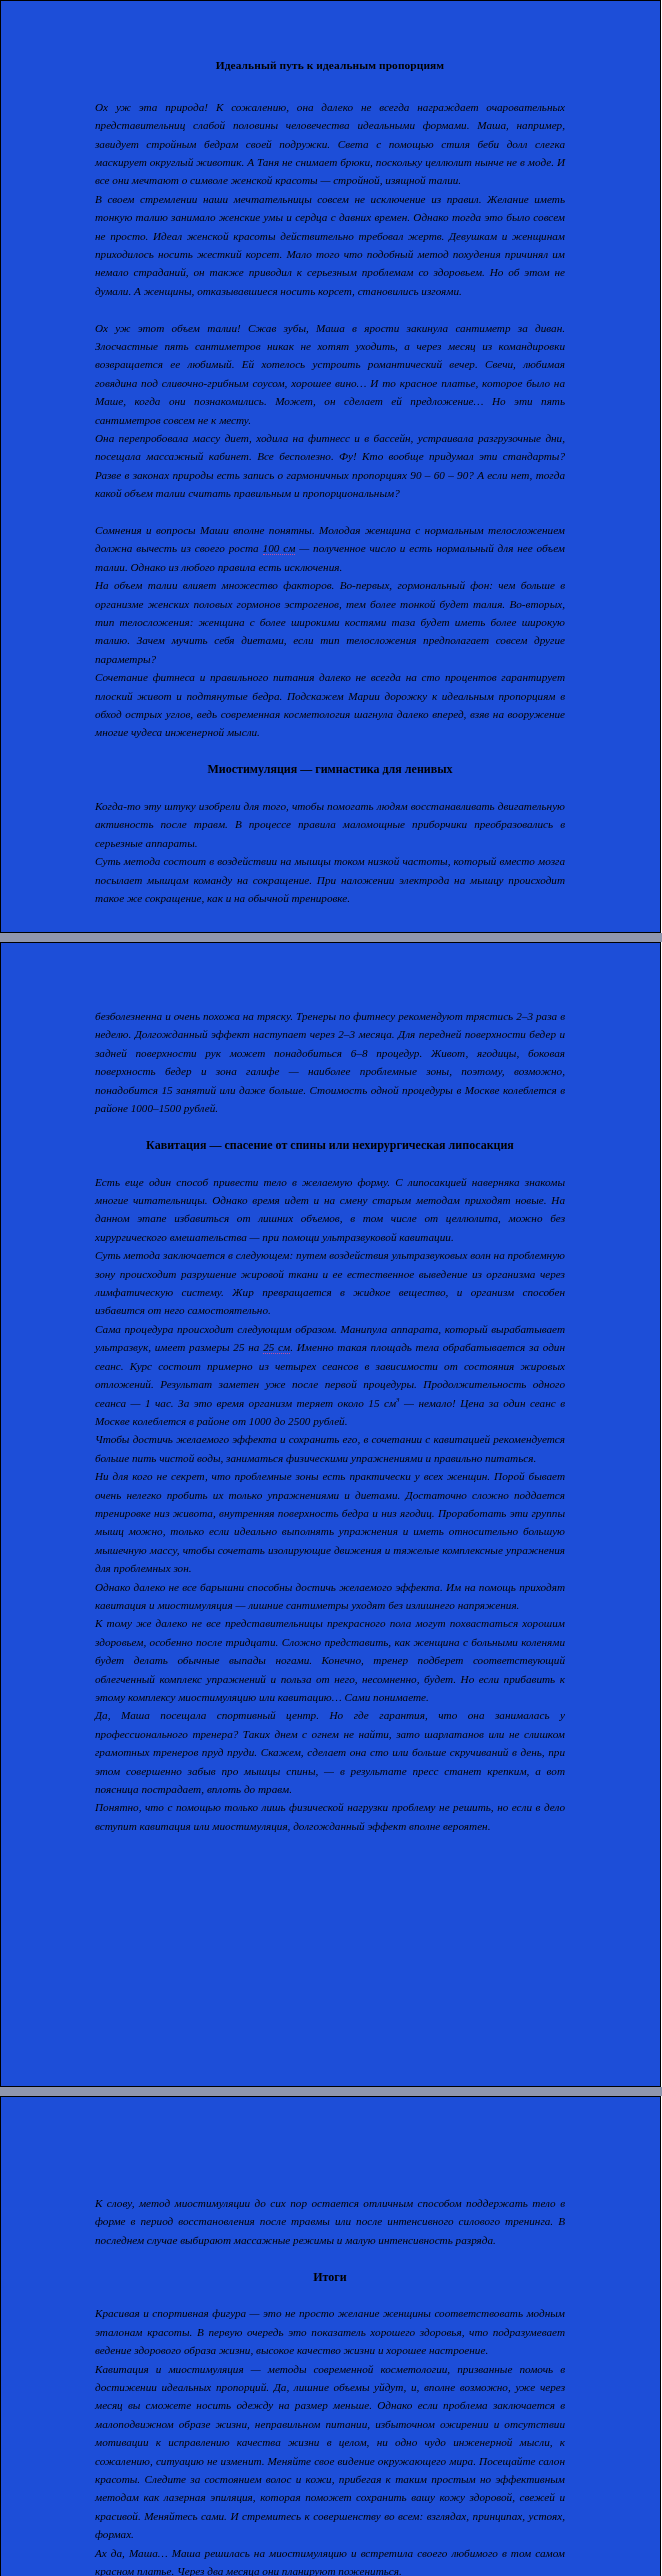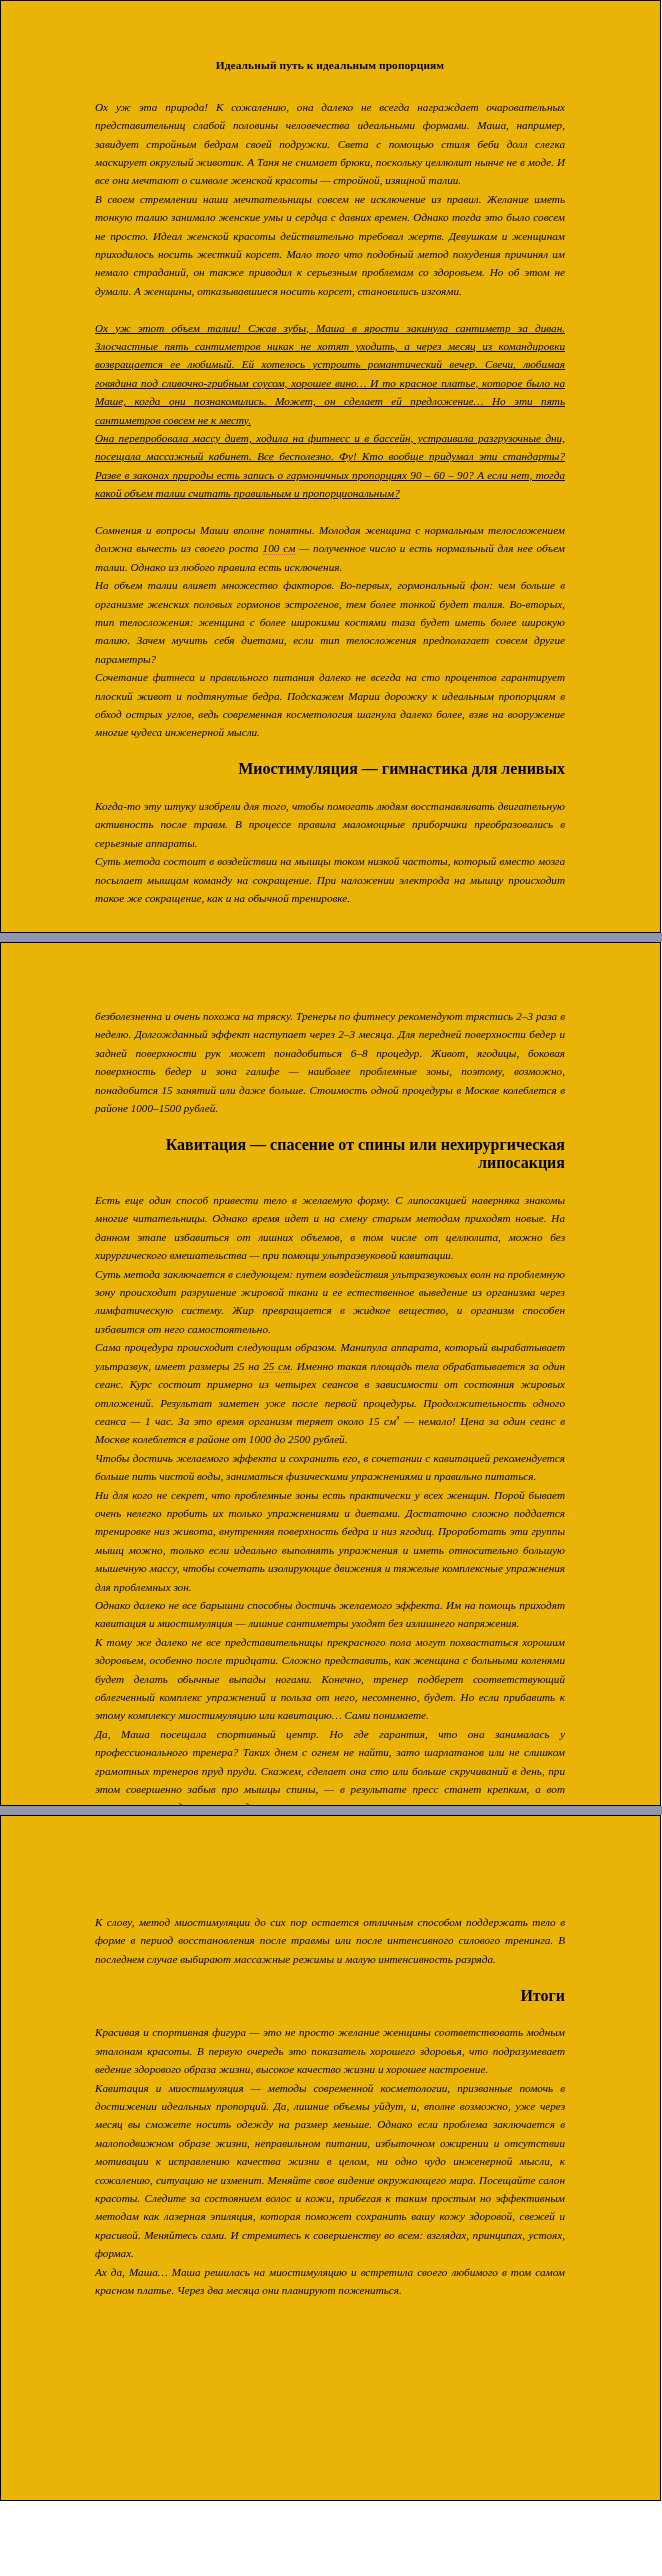--- a/index.html
+++ b/index.html
@@ -13,27 +13,27 @@
     -webkit-font-smoothing: none;
   }
   .doc {
     width: 662px;
     margin: 0;
     padding: 0;
   }
   .page {
     position: relative;
     width: 661px;
-    background: #eab308;
+    background: #1d4ed8;
     border: 0.7px solid #000000;
     box-sizing: border-box;
     overflow: hidden;
   }
   .page-1 { height: 933px; }
-  .page-2 { height: 864px; }
+  .page-2 { height: 1145px; }
   .page-3 { height: 686px; }
 
   .page-gap {
     width: 662px;
     height: 9px;
     background: #8f96ad;
     box-sizing: border-box;
   }
 
   .content {
@@ -57,30 +57,29 @@
     margin: 0;
     text-align: justify;
     text-justify: inter-word;
     font-size: 11.2px;
     line-height: 18.4px;
     letter-spacing: 0px;
     font-style: italic;
   }
   p.body.italic {
     font-style: italic;
-    text-decoration: underline;
   }
   p.spacer-before { margin-top: 18.4px; }
 
   h2.section {
     margin: 0;
-    font-size: 16px;
+    font-size: 12px;
     font-weight: bold;
     line-height: 18.4px;
-    text-align: right;
+    text-align: center;
   }
   h2.section.gap-top { margin-top: 18.4px; }
   h2.section.gap-bottom { margin-bottom: 18.4px; }
 
   .spellcheck {
     border-bottom: 0.7px dotted #c04fa0;
     padding-bottom: 0px;
   }
   sup {
     font-size: 0.62em;
@@ -99,21 +98,21 @@
 
       <p class="body">Ох уж эта природа! К сожалению, она далеко не всегда награждает очаровательных представительниц слабой половины человечества идеальными формами. Маша, например, завидует стройным бедрам своей подружки. Света с помощью стиля беби долл слегка маскирует округлый животик. А Таня не снимает брюки, поскольку целлюлит нынче не в моде. И все они мечтают о символе женской красоты — стройной, изящной талии.</p>
       <p class="body">В своем стремлении наши мечтательницы совсем не исключение из правил. Желание иметь тонкую талию занимало женские умы и сердца с давних времен. Однако тогда это было совсем не просто. Идеал женской красоты действительно требовал жертв. Девушкам и женщинам приходилось носить жесткий корсет. Мало того что подобный метод похудения причинял им немало страданий, он также приводил к серьезным проблемам со здоровьем. Но об этом не думали. А женщины, отказывавшиеся носить корсет, становились изгоями.</p>
 
       <p class="body italic spacer-before">Ох уж этот объем талии! Сжав зубы, Маша в ярости закинула сантиметр за диван. Злосчастные пять сантиметров никак не хотят уходить, а через месяц из командировки возвращается ее любимый. Ей хотелось устроить романтический вечер. Свечи, любимая говядина под сливочно-грибным соусом, хорошее вино… И то красное платье, которое было на Маше, когда они познакомились. Может, он сделает ей предложение… Но эти пять сантиметров совсем не к месту.</p>
       <p class="body italic">Она перепробовала массу диет, ходила на фитнесс и в бассейн, устраивала разгрузочные дни, посещала массажный кабинет. Все бесполезно. Фу! Кто вообще придумал эти стандарты? Разве в законах природы есть запись о гармоничных пропорциях 90 – 60 – 90? А если нет, тогда какой объем талии считать правильным и пропорциональным?</p>
 
       <p class="body spacer-before"><span>Сомнения и вопросы Маши вполне понятны. Молодая женщина с нормальным телосложением должна вычесть из своего роста </span><span class="spellcheck">100 см</span><span> — полученное число и есть нормальный для нее объем талии. Однако из любого правила есть исключения.</span></p>
 
       <p class="body">На объем талии влияет множество факторов. Во-первых, гормональный фон: чем больше в организме женских половых гормонов эстрогенов, тем более тонкой будет талия. Во-вторых, тип телосложения: женщина с более широкими костями таза будет иметь более широкую талию. Зачем мучить себя диетами, если тип телосложения предполагает совсем другие параметры?</p>
-      <p class="body">Сочетание фитнеса и правильного питания далеко не всегда на сто процентов гарантирует плоский живот и подтянутые бедра. Подскажем Марии дорожку к идеальным пропорциям в обход острых углов, ведь современная косметология шагнула далеко более, взяв на вооружение многие чудеса инженерной мысли.</p>
+      <p class="body">Сочетание фитнеса и правильного питания далеко не всегда на сто процентов гарантирует плоский живот и подтянутые бедра. Подскажем Марии дорожку к идеальным пропорциям в обход острых углов, ведь современная косметология шагнула далеко вперед, взяв на вооружение многие чудеса инженерной мысли.</p>
 
       <h2 class="section gap-top gap-bottom">Миостимуляция — гимнастика для ленивых</h2>
 
       <p class="body">Когда-то эту штуку изобрели для того, чтобы помогать людям восстанавливать двигательную активность после травм. В процессе правила маломощные приборчики преобразовались в серьезные аппараты.</p>
       <p class="body">Суть метода состоит в воздействии на мышцы током низкой частоты, который вместо мозга посылает мышцам команду на сокращение. При наложении электрода на мышцу происходит такое же сокращение, как и на обычной тренировке.</p>
 
     </div>
   </div>
 
   <div class="page-gap"></div>

